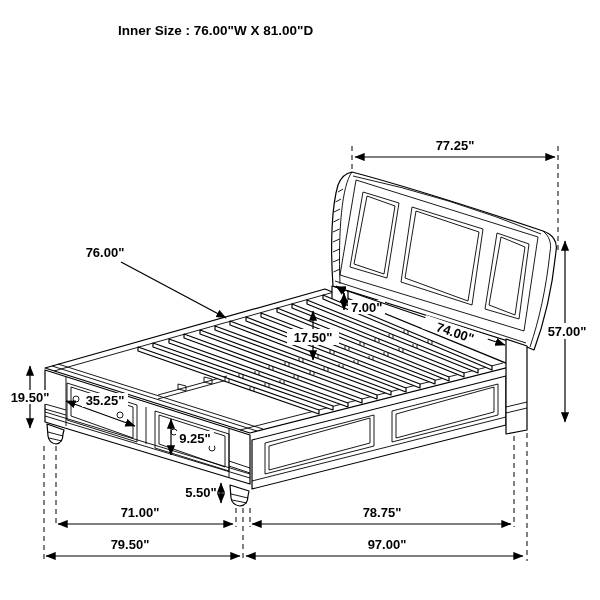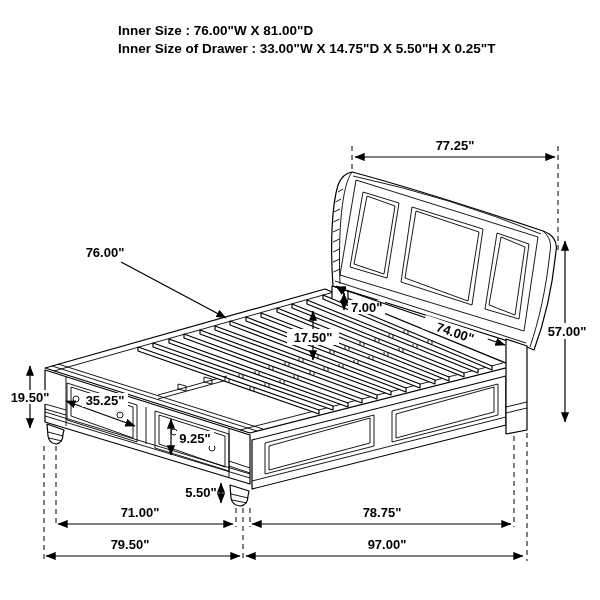--- a/index.html
+++ b/index.html
@@ -15,21 +15,20 @@
   .dash{stroke:#000;stroke-width:1;fill:none;stroke-dasharray:5 4;}
   .bg{fill:#fff;stroke:none;}
 </style>
 </head>
 <body>
 
 <div class="page">
 
   <div class="hdr">
     <div>Inner Size : 76.00"W X 81.00"D</div>
-    <div>Inner Size of Drawer : 33.00"W X 14.75"D X 5.50"H X 0.25"T</div>
   </div>
 
   <svg width="600" height="600" viewBox="0 0 600 600">
     <defs>
       <marker id="arr" viewBox="0 0 10 8" refX="9.5" refY="4" markerWidth="8.5" markerHeight="6.8" orient="auto-start-reverse">
           <path d="M0,0 L10,4 L0,8 Z" fill="#000"></path>
         </marker>
     </defs>
 
     <g>

